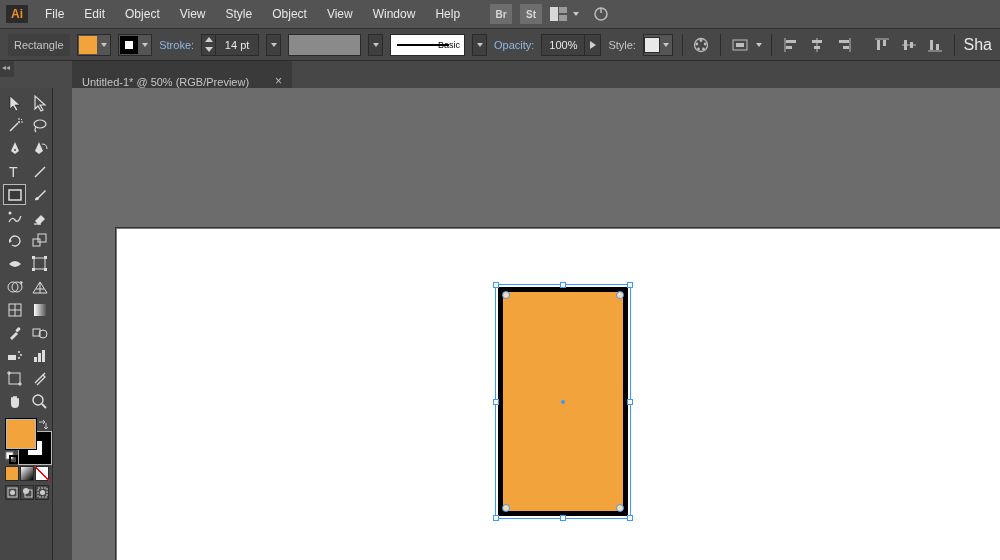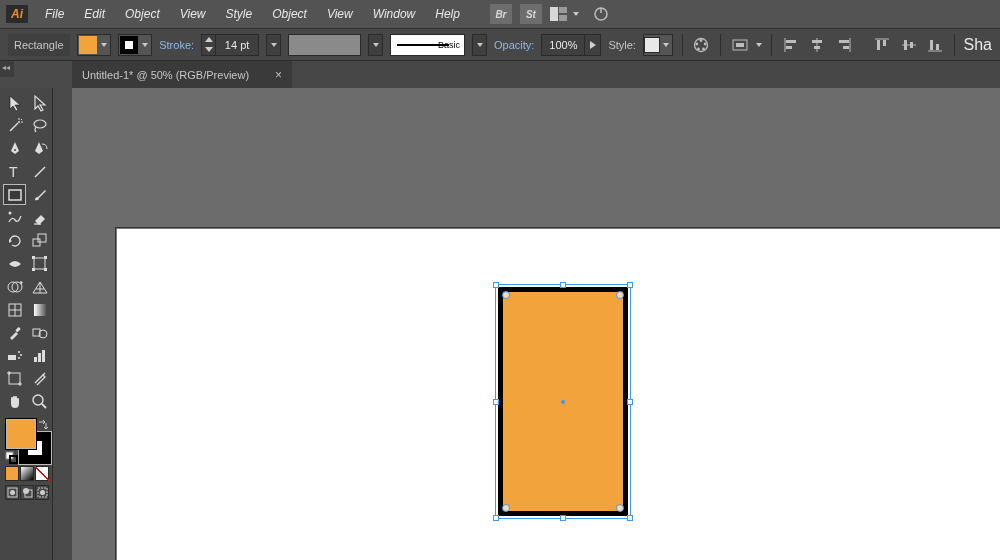--- a/index.html
+++ b/index.html
@@ -8,21 +8,21 @@
     --bg-dark:#333333;
     --bg-mid:#474747;
     --bg-panel:#535353;
     --bg-control:#3f3f3f;
     --text:#e8e8e8;
     --text-dim:#c6c6c6;
     --accent:#f2a33c;
     --ai-orange:#ef8d24;
   }
   
-  .menubar{height:28px;background:var(--bg-panel);display:flex;align-items:center;padding:0 6px;font-size:12px;color:var(--text);gap:2px;font-style:italic;}
+  .menubar{height:28px;background:var(--bg-panel);display:flex;align-items:center;padding:0 6px;font-size:12px;color:var(--text);gap:2px;}
   .ai-logo{width:22px;height:18px;background:#2b2b2b;color:var(--ai-orange);font-weight:700;font-size:12px;display:flex;align-items:center;justify-content:center;border-radius:1px;margin-right:6px;}
   .menubar .item{padding:4px 9px;cursor:default;}
   .menubar .spacer{flex:1;}
   .menubar .square-btn{width:22px;height:20px;background:#6d6d6d;display:flex;align-items:center;justify-content:center;font-size:10px;color:#d8d8d8;margin:0 3px;font-weight:700;}
   .menubar .arrange-icon svg, .menubar .syncicon svg{display:block;}
   
   .ctrlbar{height:33px;background:var(--bg-mid);display:flex;align-items:center;padding:12px 8px;font-size:11px;color:var(--text);gap:7px;border-top:1px solid #2f2f2f;border-bottom:1px solid #2c2c2c;}
   .ctrlbar .shape-label{background:var(--bg-control);color:var(--text-dim);height:22px;width:74px;display:flex;align-items:center;padding:0 6px;font-size:11px;}
   .swatch-btn{display:flex;align-items:center;height:22px;background:#555;border:1px solid #2a2a2a;}
   .swatch-btn .sw{width:18px;height:18px;margin:1px;}
@@ -43,21 +43,21 @@
   .opacity-box .gt{width:16px;border-left:1px solid #2a2a2a;display:flex;align-items:center;justify-content:center;height:100%;}
   .style-sw{width:16px;height:16px;background:#e8e8e8;border:1px solid #2a2a2a;}
   .divider{width:1px;height:22px;background:#2c2c2c;margin:0 2px;}
   .icon-btn{width:24px;height:22px;display:flex;align-items:center;justify-content:center;}
   .ctrlbar .right-cut{margin-left:auto;color:var(--text);font-size:16px;}
   
   .handle-strip{position:absolute;left:0;top:61px;width:14px;height:16px;background:#3d3d3d;display:flex;align-items:center;justify-content:center;}
   .handle-strip .arr{position:absolute;left:2px;top:2px;font-size:8px;color:#aaa;}
   
   .tabbar{position:absolute;left:72px;top:61px;right:0;height:27px;background:var(--bg-mid);display:flex;align-items:flex-end;}
-  .doc-tab{height:27px;background:#3a3a3a;color:var(--text-dim);font-size:11px;display:flex;align-items:center;padding:0 10px;gap:26px;}
+  .doc-tab{height:27px;background:#3a3a3a;color:var(--text-dim);font-size:11px;display:flex;align-items:flex-end;padding:0 10px;gap:26px;}
   .doc-tab .x{font-size:12px;color:#bdbdbd;}
   
   .tools{position:absolute;left:0;top:88px;width:53px;bottom:0;background:#474747;padding:4px 3px;border-right:1px solid #2a2a2a;}
   .tool-grid{display:grid;grid-template-columns:23px 23px;gap:2px;margin-bottom:6px;}
   .tool{width:23px;height:21px;display:flex;align-items:center;justify-content:center;color:#d8d8d8;border:1px solid transparent;}
   .tool.active{border:1px solid #b9b9b9;background:#3a3a3a;}
   .tool svg{display:block;}
   .color-sect{position:relative;width:46px;height:46px;margin:6px 0 2px 2px;}
   .color-sect .fill{position:absolute;left:0;top:0;width:32px;height:32px;background:var(--accent);border:1px solid #000;box-shadow:0 0 0 1px #bbb inset;}
   .color-sect .stroke{position:absolute;right:0;bottom:0;width:32px;height:32px;background:#fff;border:9px solid #000;box-shadow:0 0 0 1px #bbb;}

